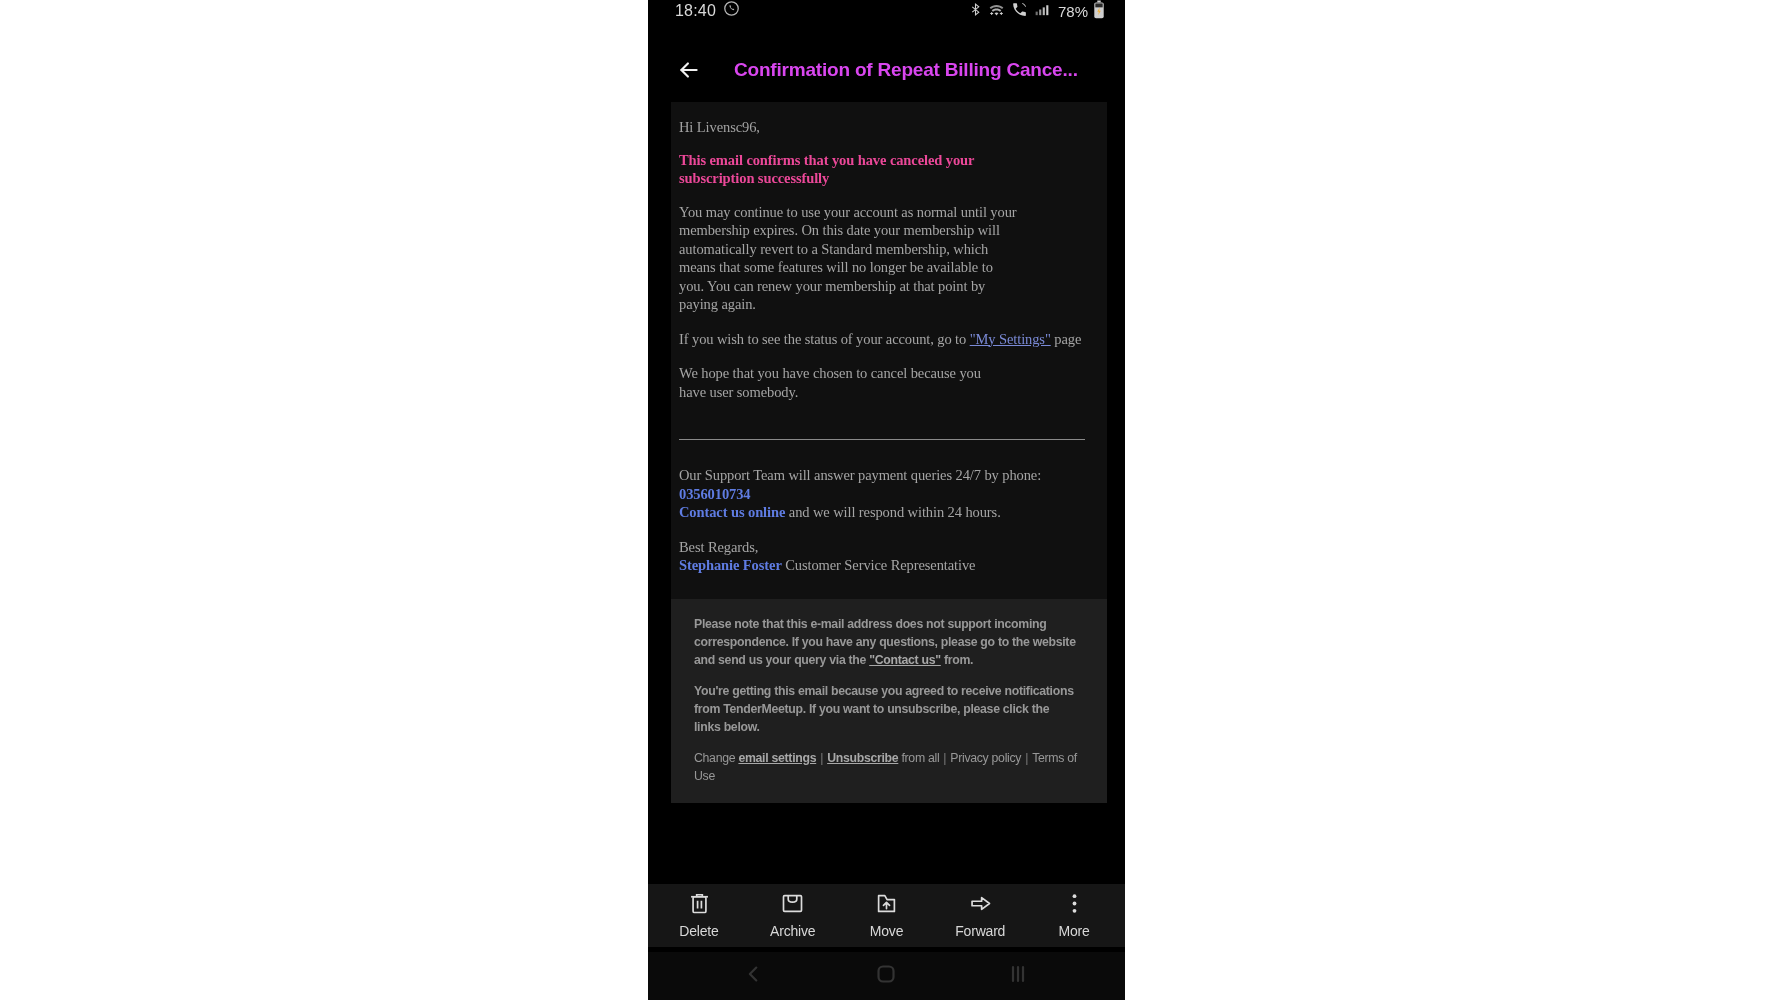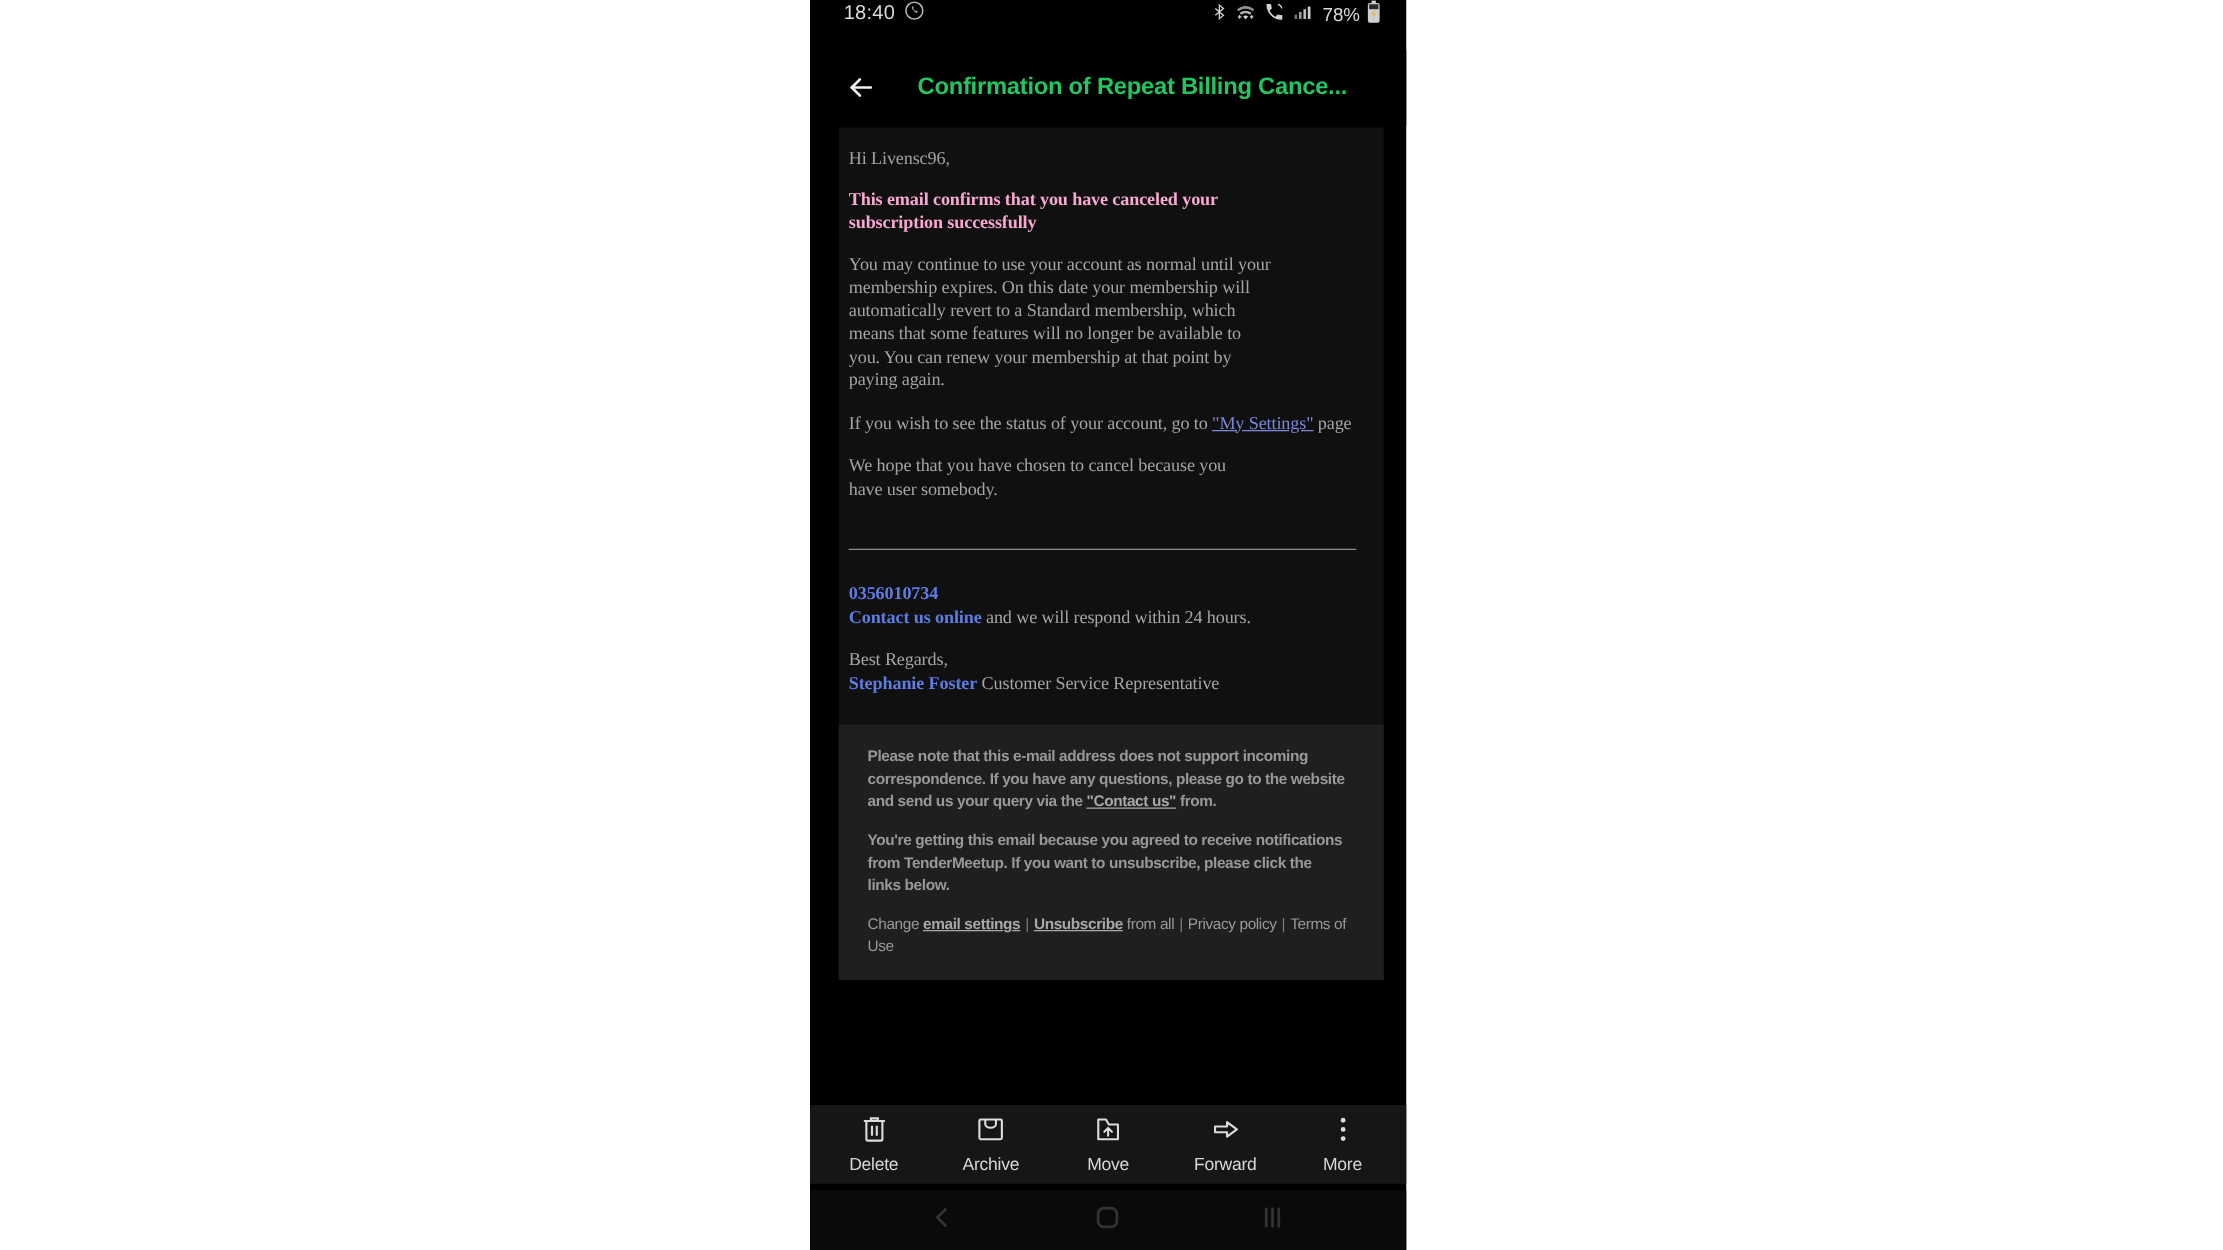--- a/index.html
+++ b/index.html
@@ -12,29 +12,29 @@
   .status-bar { height:40px; display:flex; align-items:flex-start; justify-content:space-between;
                 padding:0 20px 0 27px; }
   .sb-left { display:flex; align-items:center; gap:7px; }
   .sb-time { color:#d9d9d9; font-size:16px; letter-spacing:.2px; }
   .sb-right { display:flex; align-items:center; gap:5px; }
   .sb-batt-pct { color:#d9d9d9; font-size:15px; margin-left:2px; }
 
   
   .header { height:60px; display:flex; align-items:center; padding:0 18px 0 24px; background:#000; }
   .back-btn { width:34px; height:34px; display:flex; align-items:center; justify-content:center; }
-  .title { color:#22c55e; font-size:19px; font-weight:bold; margin-left:28px; letter-spacing:-.2px;
+  .title { color:#d946ef; font-size:19px; font-weight:bold; margin-left:28px; letter-spacing:-.2px;
            white-space:nowrap; overflow:hidden; }
 
   
   .card { margin:2px 18px 0 23px; background:#101010; }
   .card-body { padding:16px 22px 0 8px; font-size:14.5px; line-height:18.5px; letter-spacing:-.1px;font-family:Liberation Serif, serif; }
   .pre { white-space:pre-line; }
   .greeting { margin-bottom:14px; color:#a2a2a2; }
-  .confirm-heading { color:#f9a8d4; font-weight:bold; margin-bottom:15px; }
+  .confirm-heading { color:#ec4899; font-weight:bold; margin-bottom:15px; }
   .para { color:#a5a5a5; margin-bottom:16px; }
   .para:last-child { margin-bottom:0; }
   a.body-link { color:#7a8ad6; text-decoration:underline; }
   a.blue-bold { color:#5f7ce2; font-weight:bold; text-decoration:none; }
   .divider { border:none; border-top:1px solid #8a8a8a; margin:38px 0 26px 0; }
   .support p, .sig p { margin:0; }
   .support { margin-bottom:16px; }
   .sig { padding-bottom:24px; }
 
   
@@ -136,20 +136,21 @@
 means that some features will no longer be available to
 you. You can renew your membership at that point by
 paying again.</p>
       <p class="para"><span>If you wish to see the status of your account, go to </span><a class="body-link" href="#">"My Settings"</a><span> page</span></p>
       <p class="para pre">We hope that you have chosen to cancel because you
 have user somebody.</p>
 
       <hr class="divider">
 
       <div class="support">
+        <p>Our Support Team will answer payment queries 24/7 by phone:</p>
         <p><a class="blue-bold" href="#">0356010734</a></p>
         <p><a class="blue-bold" href="#">Contact us online</a><span> and we will respond within 24 hours.</span></p>
       </div>
 
       <div class="sig">
         <p>Best Regards,</p>
         <p><a class="blue-bold" href="#">Stephanie Foster</a><span> Customer Service Representative</span></p>
       </div>
     </div>
 

